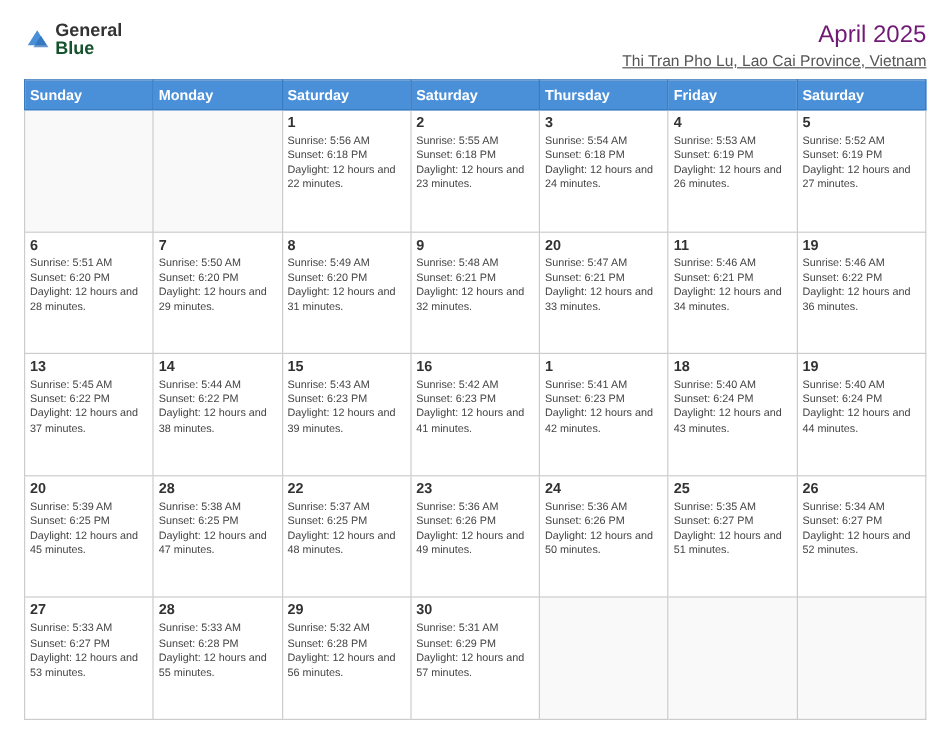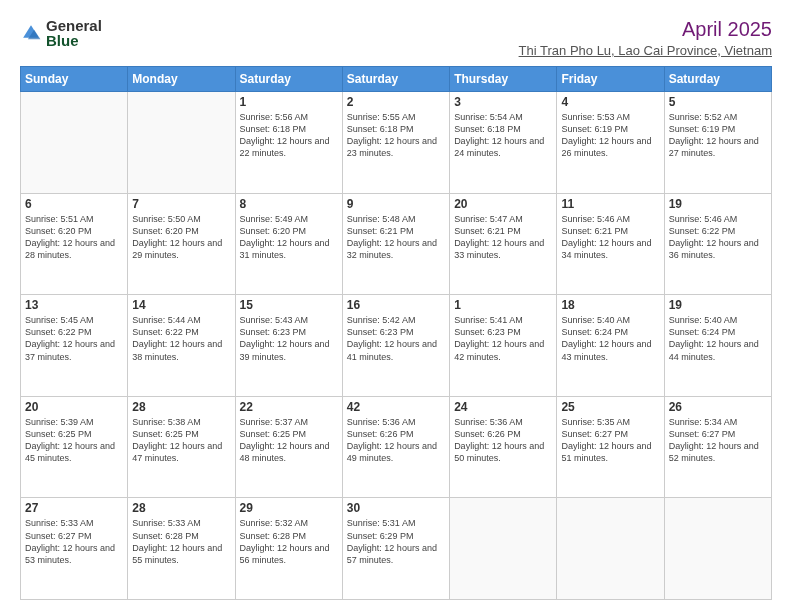--- a/index.html
+++ b/index.html
@@ -224,21 +224,21 @@
           </td>
           <td>
             <span class="day-number">28</span>
             <div class="day-info">Sunrise: 5:38 AM<br>Sunset: 6:25 PM<br>Daylight: 12 hours and 47 minutes.</div>
           </td>
           <td>
             <span class="day-number">22</span>
             <div class="day-info">Sunrise: 5:37 AM<br>Sunset: 6:25 PM<br>Daylight: 12 hours and 48 minutes.</div>
           </td>
           <td>
-            <span class="day-number">42</span>
+            <span class="day-number">23</span>
             <div class="day-info">Sunrise: 5:36 AM<br>Sunset: 6:26 PM<br>Daylight: 12 hours and 49 minutes.</div>
           </td>
           <td>
             <span class="day-number">24</span>
             <div class="day-info">Sunrise: 5:36 AM<br>Sunset: 6:26 PM<br>Daylight: 12 hours and 50 minutes.</div>
           </td>
           <td>
             <span class="day-number">25</span>
             <div class="day-info">Sunrise: 5:35 AM<br>Sunset: 6:27 PM<br>Daylight: 12 hours and 51 minutes.</div>
           </td>

